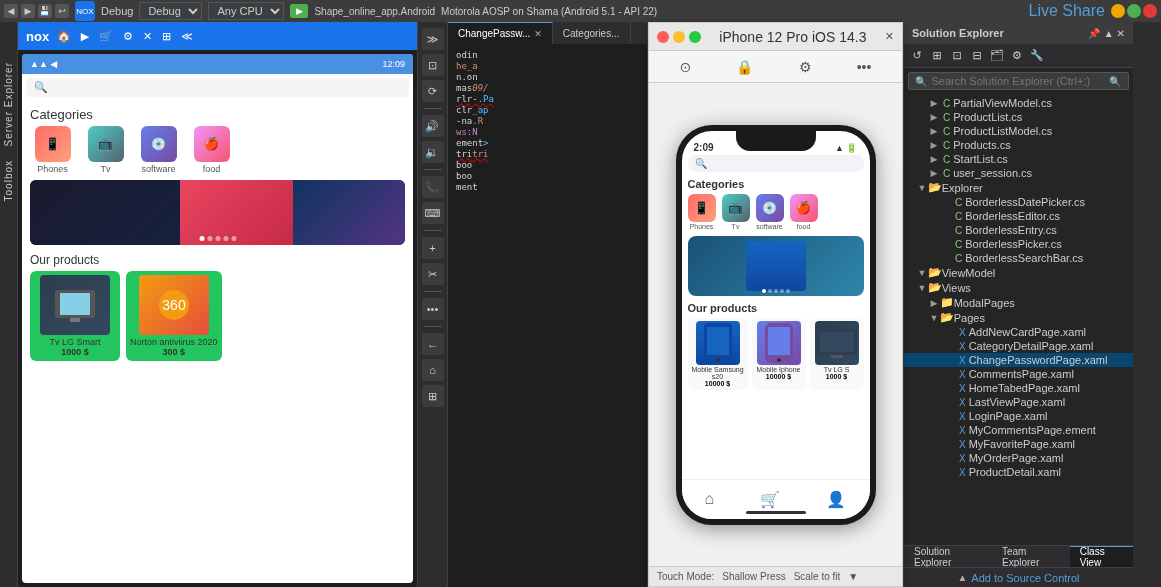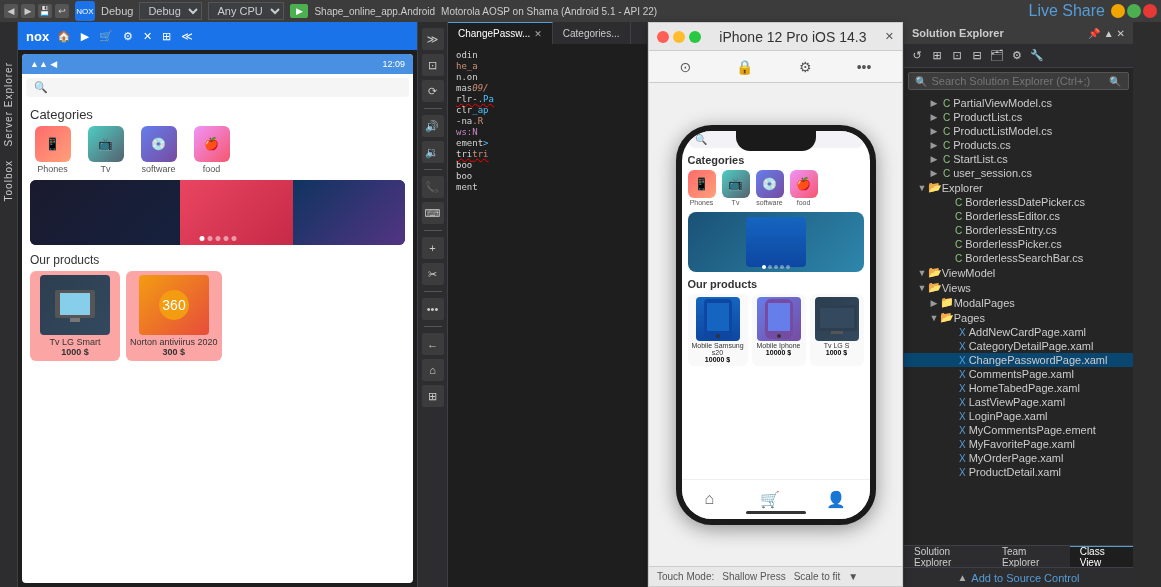--- a/index.html
+++ b/index.html
@@ -79,21 +79,21 @@
       background: linear-gradient(90deg, #1a1a2e, #e94560, #0f3460);
       position: relative;
     }
     .banner-dots { position: absolute; bottom: 4px; left: 50%; transform: translateX(-50%); display: flex; gap: 3px; }
     .dot { width: 5px; height: 5px; border-radius: 50%; background: rgba(255,255,255,0.5); }
     .dot.active { background: white; }
 
     .android-products-title { padding: 4px 8px 2px; font-size: 12px; font-weight: 500; color: #333; }
     .android-products { display: flex; gap: 6px; padding: 2px 8px; overflow-x: auto; }
     .product-card {
-      min-width: 90px; background: #fca5a5; border-radius: 6px; padding: 4px;
+      min-width: 90px; background: #22c55e; border-radius: 6px; padding: 4px;
       display: flex; flex-direction: column; align-items: center;
     }
     .product-img { width: 70px; height: 60px; border-radius: 4px; display: flex; align-items: center; justify-content: center; }
     .product-img-tv { background: linear-gradient(135deg, #2c3e50, #34495e); }
     .product-img-norton { background: linear-gradient(135deg, #f39c12, #e74c3c); }
     .product-img-redme { background: linear-gradient(135deg, #3498db, #2980b9); }
     .product-name { font-size: 9px; color: #333; text-align: center; margin-top: 2px; }
     .product-price { font-size: 9px; font-weight: bold; color: #333; }
 
     
@@ -484,20 +484,24 @@
     </div>
     <div class="ios-toolbar">
       <span class="ios-tool-icon">⊙</span>
       <span class="ios-tool-icon">🔒</span>
       <span class="ios-tool-icon">⚙</span>
       <span class="ios-tool-icon">•••</span>
     </div>
     <div class="iphone-frame">
       <div class="iphone-body">
         <div class="iphone-notch"></div>
+        <div class="iphone-status-bar">
+          <span class="iphone-time">2:09</span>
+          <span class="iphone-icons">▲ 🔋</span>
+        </div>
         <div class="iphone-content">
           <div class="iphone-search">
             <span>🔍</span>
           </div>
           <div class="iphone-cats-title">Categories</div>
           <div class="iphone-cats">
             <div class="iphone-cat">
               <div class="iphone-cat-icon" style="background:linear-gradient(135deg,#ff6b6b,#ffa07a);">📱</div>
               <span class="iphone-cat-label">Phones</span>
             </div>

